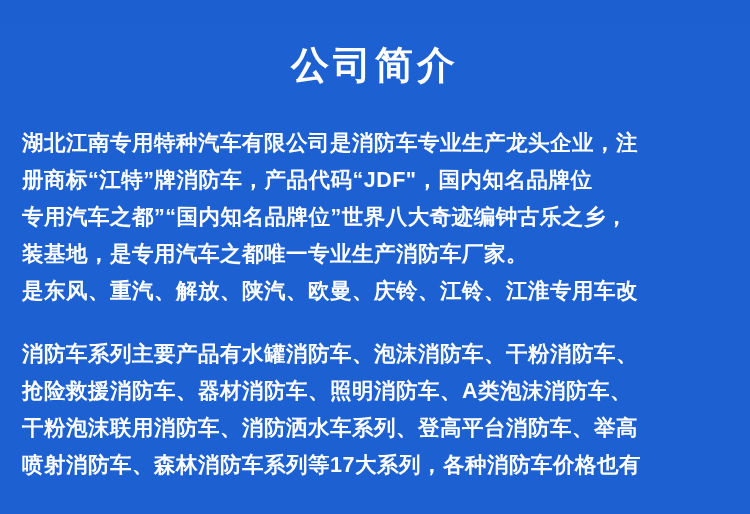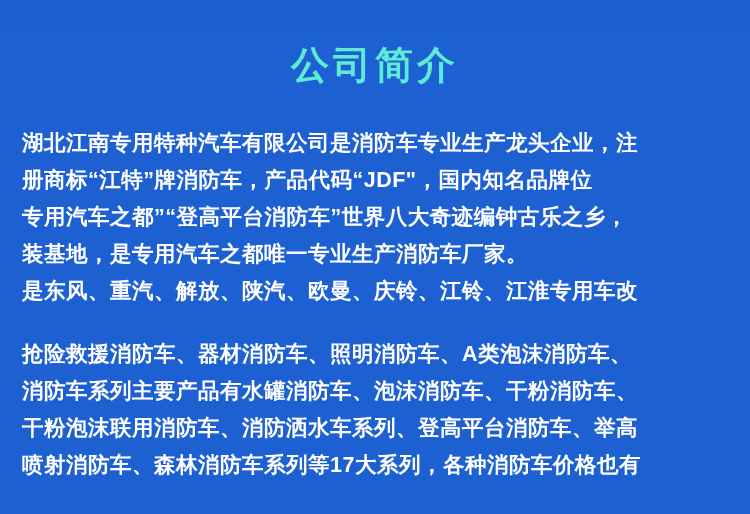--- a/index.html
+++ b/index.html
@@ -15,21 +15,21 @@
   }
   .page {
     width: 750px;
     height: 514px;
     background: #1d60d2;
     box-sizing: border-box;
     padding: 0 18px;
     position: relative;
   }
   .title {
-    color: #5eead4;
+    color: #ffffff;
     font-size: 38px;
     font-weight: bold;
     text-align: center;
     letter-spacing: 4px;
     padding-top: 18px;
     padding-bottom: 10px;
     line-height: 1.2;
   }
   .body-text {
     color: #ffffff;
@@ -57,29 +57,29 @@
 
 <div class="page">
 
   <h1 class="title">公司简介</h1>
 
   <div class="body-text">
 
     <p class="para">
       <span class="para-line">湖北江南专用特种汽车有限公司是消防车专业生产龙头企业，注</span>
       <span class="para-line">册商标“江特”牌消防车，产品代码“JDF"，国内知名品牌位</span>
-      <span class="para-line">专用汽车之都”“登高平台消防车”世界八大奇迹编钟古乐之乡，</span>
+      <span class="para-line">专用汽车之都”“国内知名品牌位”世界八大奇迹编钟古乐之乡，</span>
       <span class="para-line">装基地，是专用汽车之都唯一专业生产消防车厂家。</span>
       <span class="para-line">是东风、重汽、解放、陕汽、欧曼、庆铃、江铃、江淮专用车改</span>
     </p>
 
     <div class="para-gap"></div>
 
     <p class="para">
+      <span class="para-line">消防车系列主要产品有水罐消防车、泡沫消防车、干粉消防车、</span>
       <span class="para-line">抢险救援消防车、器材消防车、照明消防车、A类泡沫消防车、</span>
-      <span class="para-line">消防车系列主要产品有水罐消防车、泡沫消防车、干粉消防车、</span>
       <span class="para-line">干粉泡沫联用消防车、消防洒水车系列、登高平台消防车、举高</span>
       <span class="para-line">喷射消防车、森林消防车系列等17大系列，各种消防车价格也有</span>
 
     </p>
 
   </div>
 </div>
 
 </body></html>

